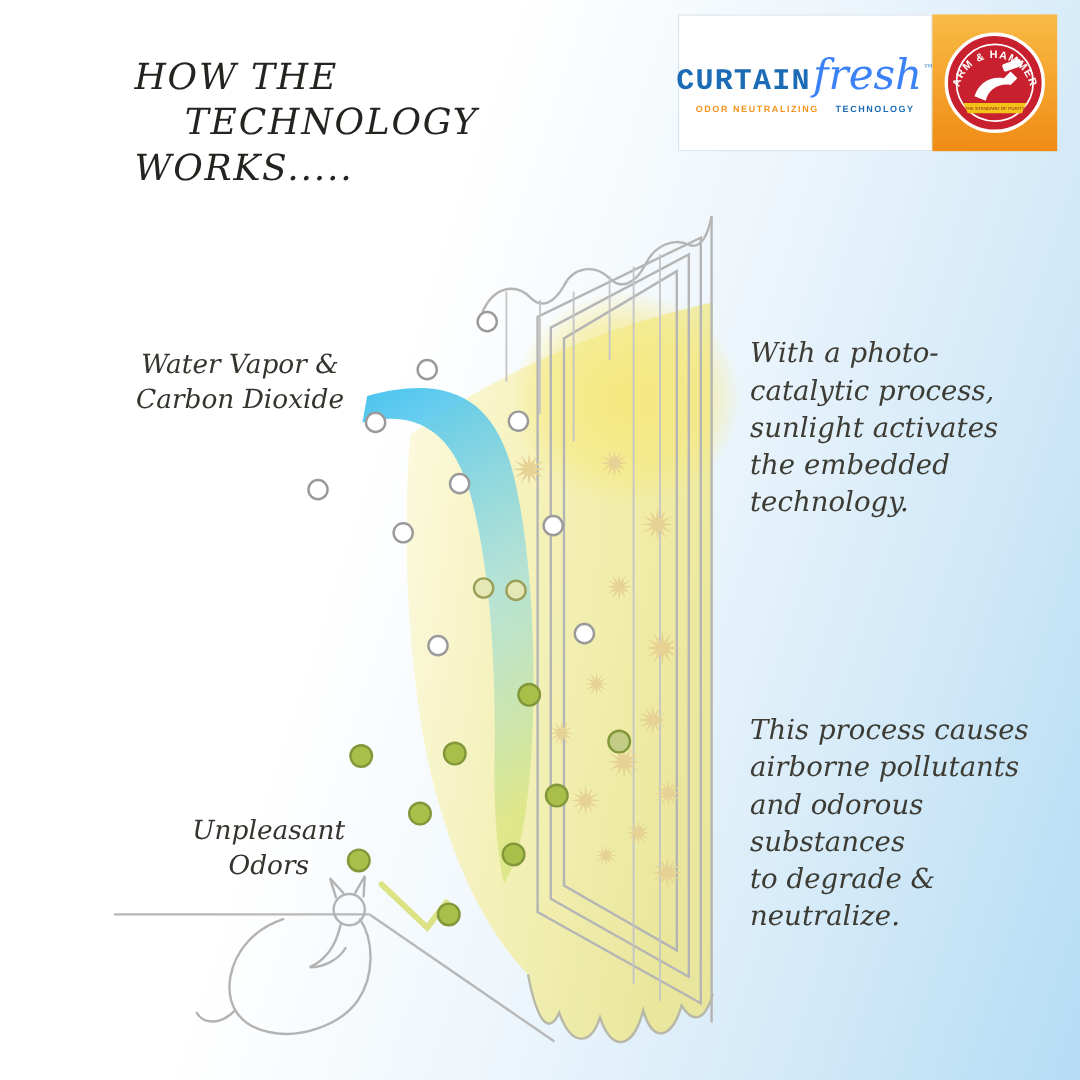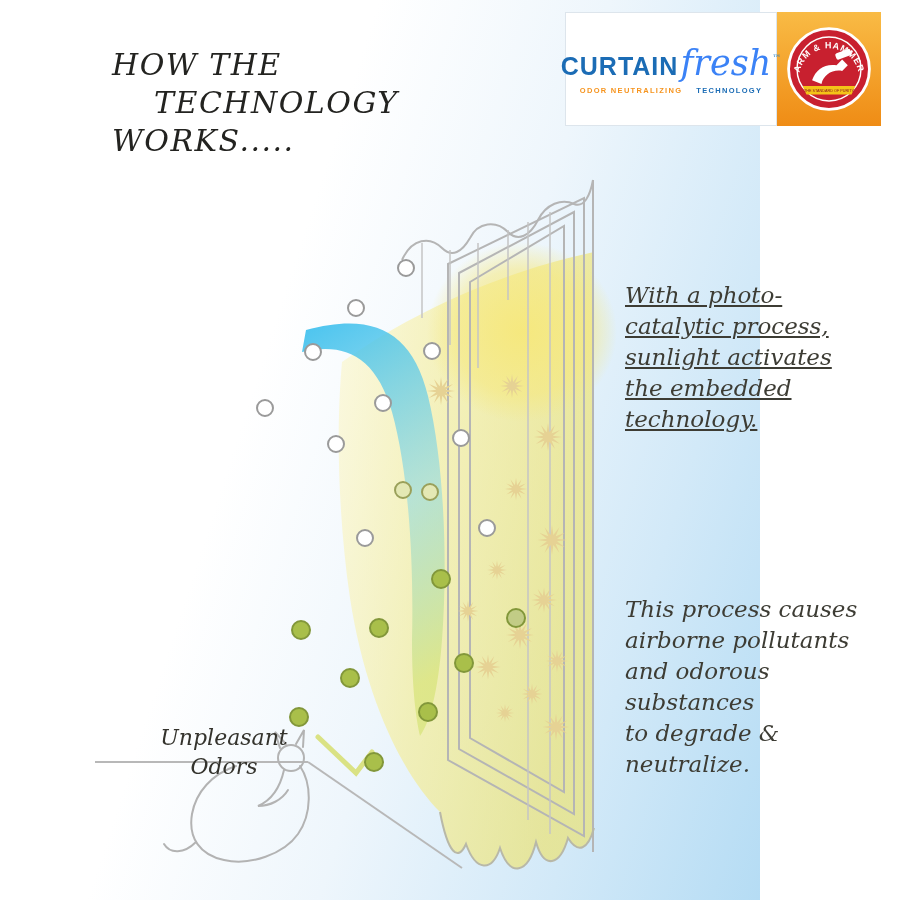--- a/index.html
+++ b/index.html
@@ -1,40 +1,40 @@
 <!DOCTYPE html>
 <html><head>
 <meta charset="utf-8">
 <style>
   html,body{margin:0;padding:0;background:#fff;}
   body{width:900px;height:900px;overflow:hidden;font-family:"DejaVu Serif",serif;}
-  .canvas{position:relative;width:760px;height:900px;
+  .canvas{position:relative;width:900px;height:900px;
     background:linear-gradient(108deg,#ffffff 36%,#eef6fc 58%,#d2e9f8 80%,#b5dcf4 100%);}
   svg.diagram{position:absolute;left:0;top:0;}
 
   .title{position:absolute;left:112px;top:46px;font-style:italic;font-size:30px;
     color:#232320;letter-spacing:1.5px;line-height:38px;}
   .title .t2{margin-left:42px;}
   .title .t3{}
 
   .label{position:absolute;font-style:italic;font-size:22px;color:#34332d;
     text-align:center;white-space:pre-line;line-height:29px;}
   .label-water{left:98px;top:290px;width:204px;}
-  .label-odors{left:146px;top:678px;width:156px;margin-top:45px;}
+  .label-odors{left:146px;top:678px;width:156px;}
 
   .para{position:absolute;font-style:italic;font-size:23px;color:#3d3c34;
     white-space:pre-line;line-height:31px;}
-  .para-1{left:625px;top:280px;width:250px;text-decoration:underline;}
+  .para-1{left:625px;top:280px;width:250px;}
   .para-2{left:625px;top:594px;width:280px;}
 
   .logo{position:absolute;left:565px;top:12px;height:114px;display:flex;}
   .cf-box{width:212px;background:#ffffff;border:1px solid #dde5ec;box-sizing:border-box;
     display:flex;flex-direction:column;align-items:center;justify-content:center;}
   .brandline{display:flex;align-items:baseline;}
-  .cf-curtain{font-family:Liberation Sans, sans-serif;font-weight:bold;font-size:25px;
+  .cf-curtain{font-family:Liberation Mono, monospace;font-weight:bold;font-size:25px;
     letter-spacing:1px;color:#1b6cb5;}
   .cf-fresh{font-family:"DejaVu Serif",serif;font-style:italic;font-size:35px;
     color:#3b82f6;margin-left:2px;}
   .cf-tm{font-size:9px;color:#2e86c8;vertical-align:top;margin-left:1px;position:relative;top:-14px;}
   .tagline{display:flex;gap:14px;margin-top:3px;font-family:"Liberation Sans",sans-serif;
     font-size:7.5px;letter-spacing:1.3px;font-weight:bold;}
   .tag-odor{color:#f6941e;}
   .tag-tech{color:#1b6cb5;}
   .ah-box{width:104px;background:linear-gradient(180deg,#f9bb45,#ef8c15);
     display:flex;align-items:center;justify-content:center;}
@@ -186,20 +186,22 @@
           <textPath href="#ahTop" startOffset="6%">ARM &amp; HAMMER</textPath>
         </text>
         <path fill="#ffffff" d="M 32 62 C 36 50 46 44 58 46 L 64 40 L 70 46 L 64 52 C 54 50 44 56 42 66 Z"></path>
         <rect x="57" y="31" width="17" height="7" rx="2" fill="#ffffff" transform="rotate(-20 65 35)"></rect>
         <path d="M 22 68 L 78 68 L 74 77 L 26 77 Z" fill="#f3c318"></path>
         <text x="50" y="74.5" text-anchor="middle" font-family="Liberation Sans, sans-serif" font-size="4" fill="#8a1520">THE STANDARD OF PURITY</text>
       </svg>
     </div>
   </div>
 
+  <div class="label label-water">Water Vapor &amp;
+Carbon Dioxide</div>
   <div class="label label-odors">Unpleasant
 Odors</div>
 
   <div class="para para-1">With a photo-
 catalytic process,
 sunlight activates
 the embedded
 technology.</div>
   <div class="para para-2">This process causes
 airborne pollutants

